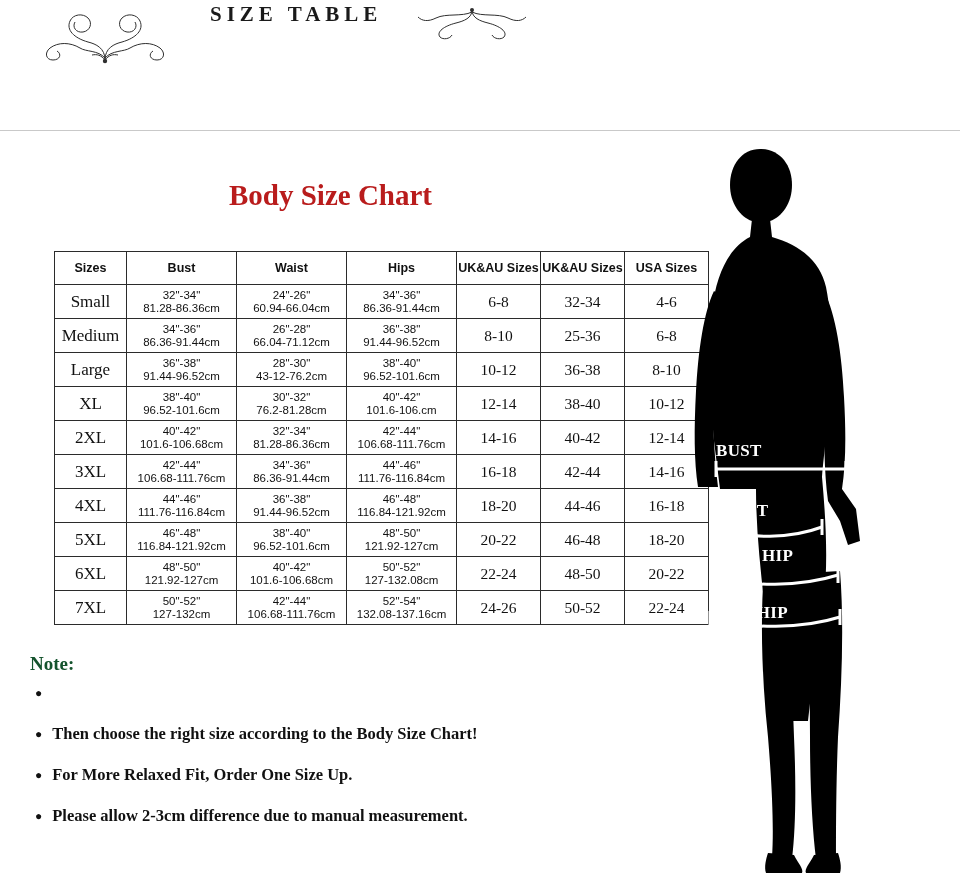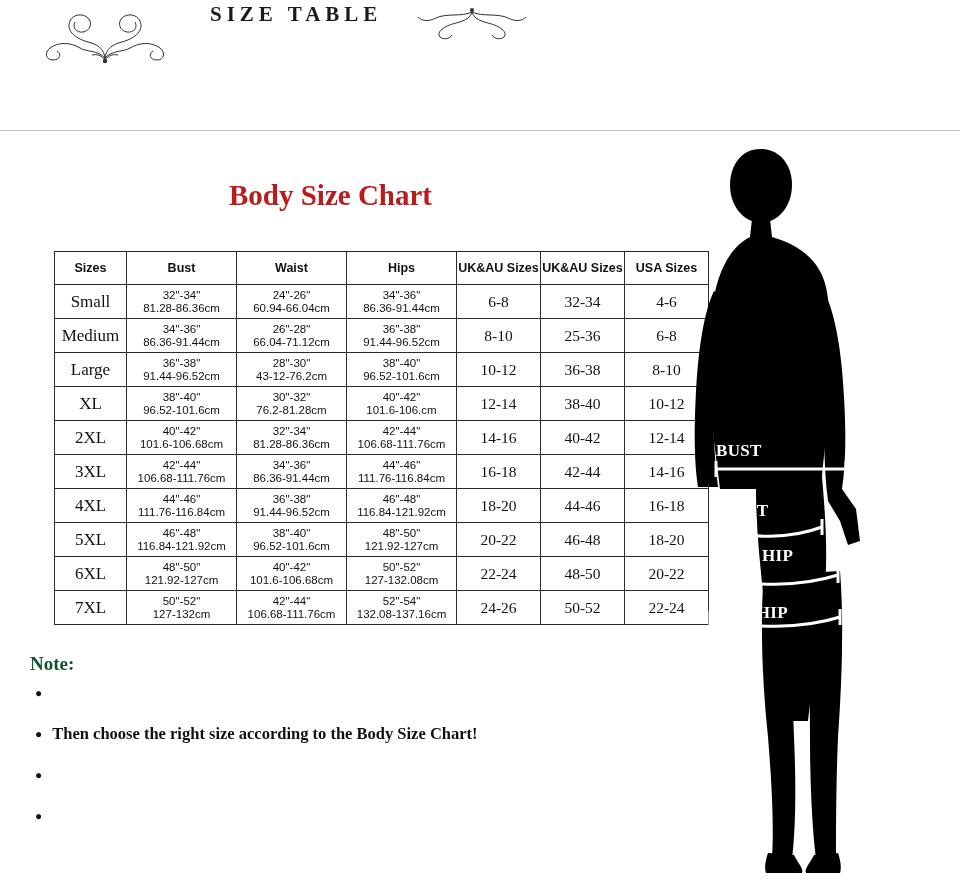--- a/index.html
+++ b/index.html
@@ -484,23 +484,25 @@
   <div class="note-list">
     <div class="note-item">
       <span class="note-bullet">●</span>
     </div>
     <div class="note-item">
       <span class="note-bullet">●</span>
       <span>Then choose the right size according to the Body Size Chart!</span>
     </div>
     <div class="note-item">
       <span class="note-bullet">●</span>
+      <span>For More Relaxed Fit, Order One Size Up.</span>
     </div>
     <div class="note-item">
       <span class="note-bullet">●</span>
+      <span>Please allow 2-3cm difference due to manual measurement.</span>
     </div>
   </div>
 
   <div class="figure-wrap">
     <svg class="figure-svg" width="300" height="740" viewBox="0 0 300 740">
       <g fill="#000000">
 
         <path d="M100 8 C82 8 70 24 70 44 C70 62 80 76 92 80 L110 80 C122 76 132 62 132 44 C132 24 120 8 100 8 Z"></path>
 
         <path d="M92 78 L110 78 L112 96 C140 104 160 120 166 146

